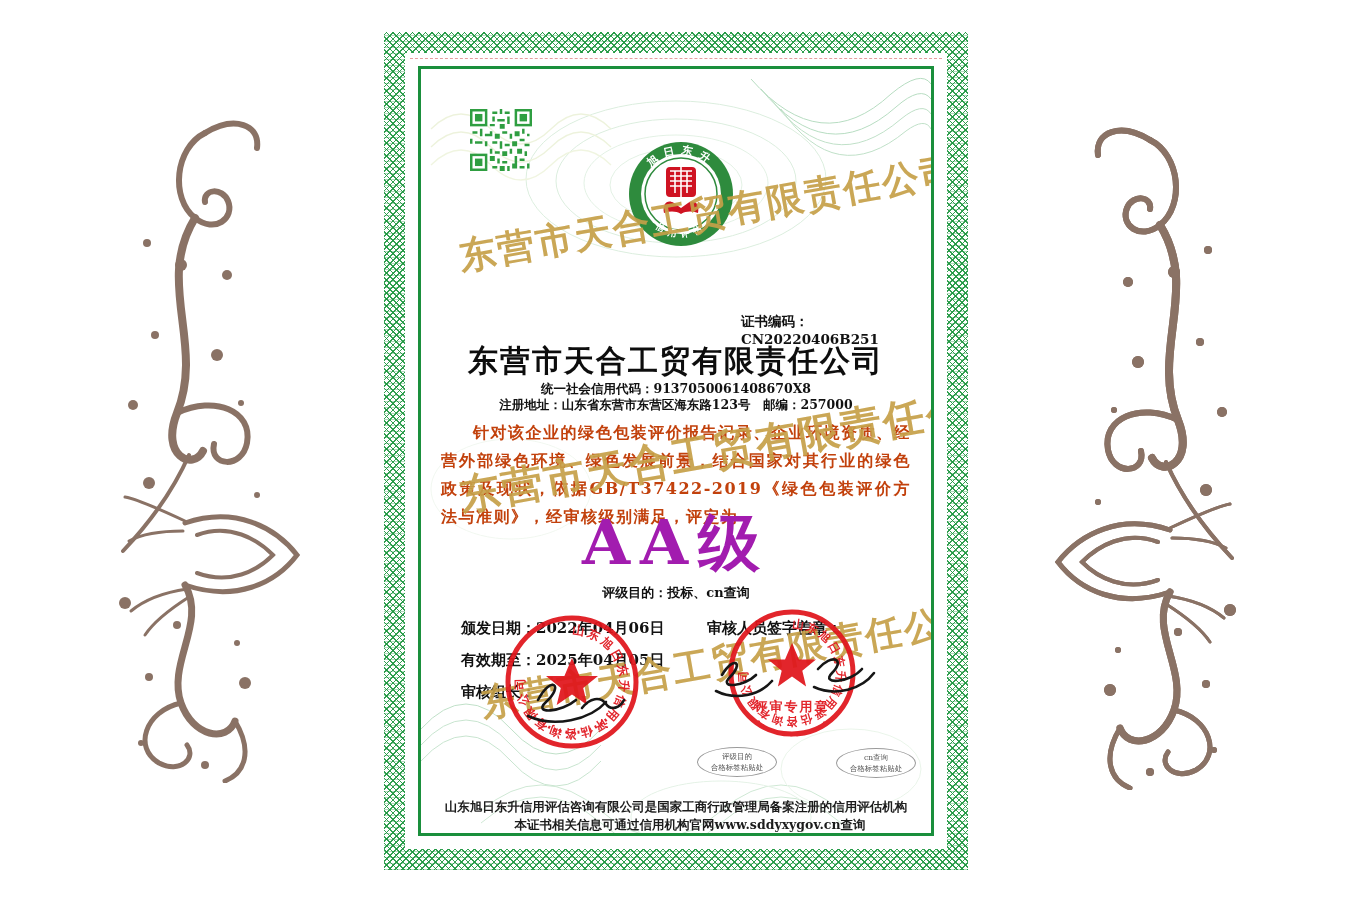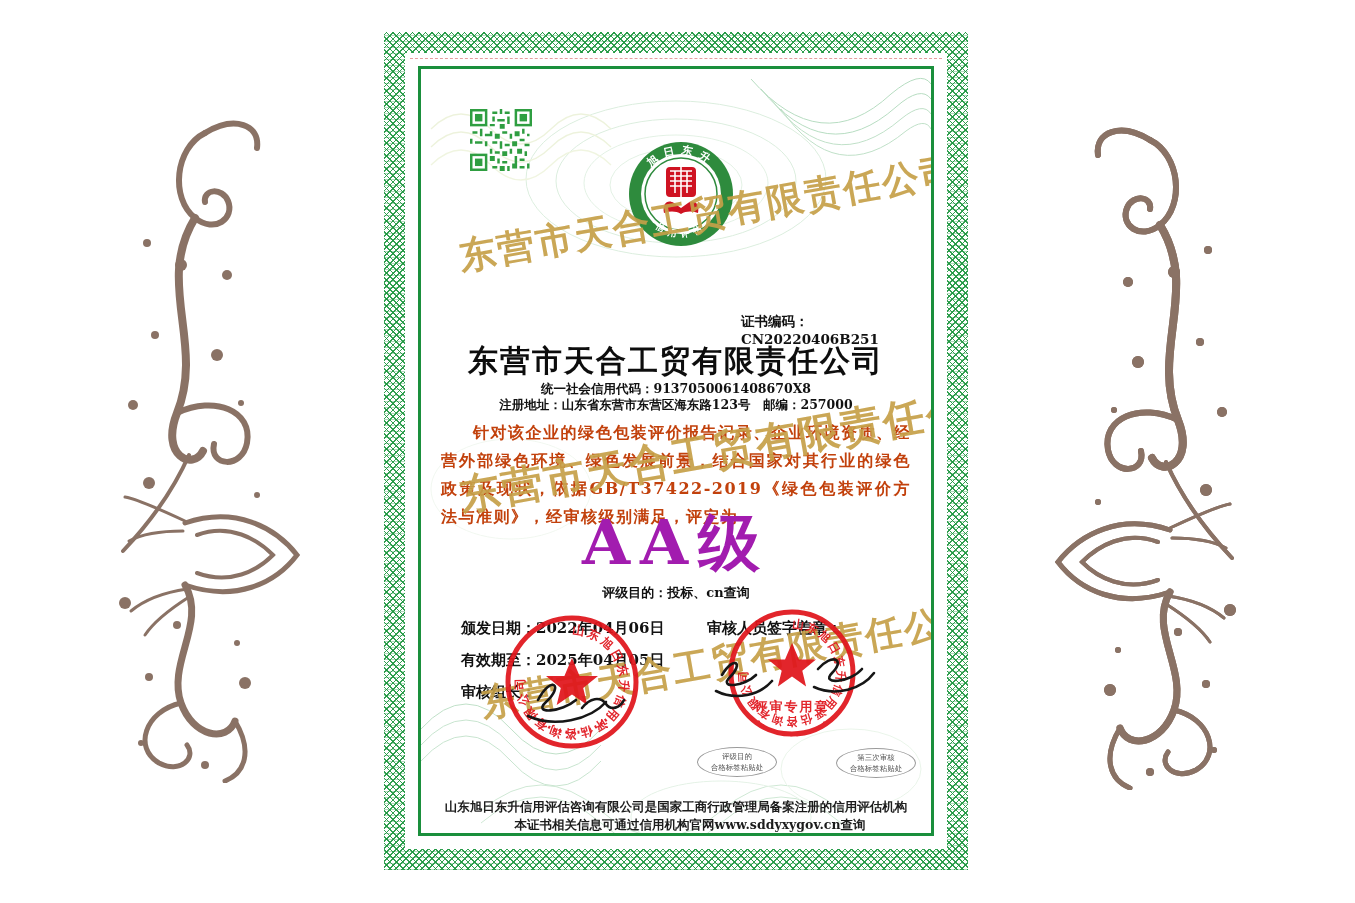--- a/index.html
+++ b/index.html
@@ -300,20 +300,20 @@
         <path d="M26,-4 c14,-16 28,-10 14,4 c-12,12 18,10 30,-4"></path>
         <path d="M22,14 c22,10 48,2 60,-14"></path>
       </g>
     </svg>
 
     <div class="oval one">
       <div>评级目的</div>
       <div>合格标签粘贴处</div>
     </div>
     <div class="oval two">
-      <div>第三次审核</div>
+      <div>cn查询</div>
       <div>合格标签粘贴处</div>
     </div>
 
     <div class="footer1">山东旭日东升信用评估咨询有限公司是国家工商行政管理局备案注册的信用评估机构</div>
     <div class="footer2">本证书相关信息可通过信用机构官网www.sddyxygov.cn查询</div>
   </div>
 </div>
 
 </body></html>

